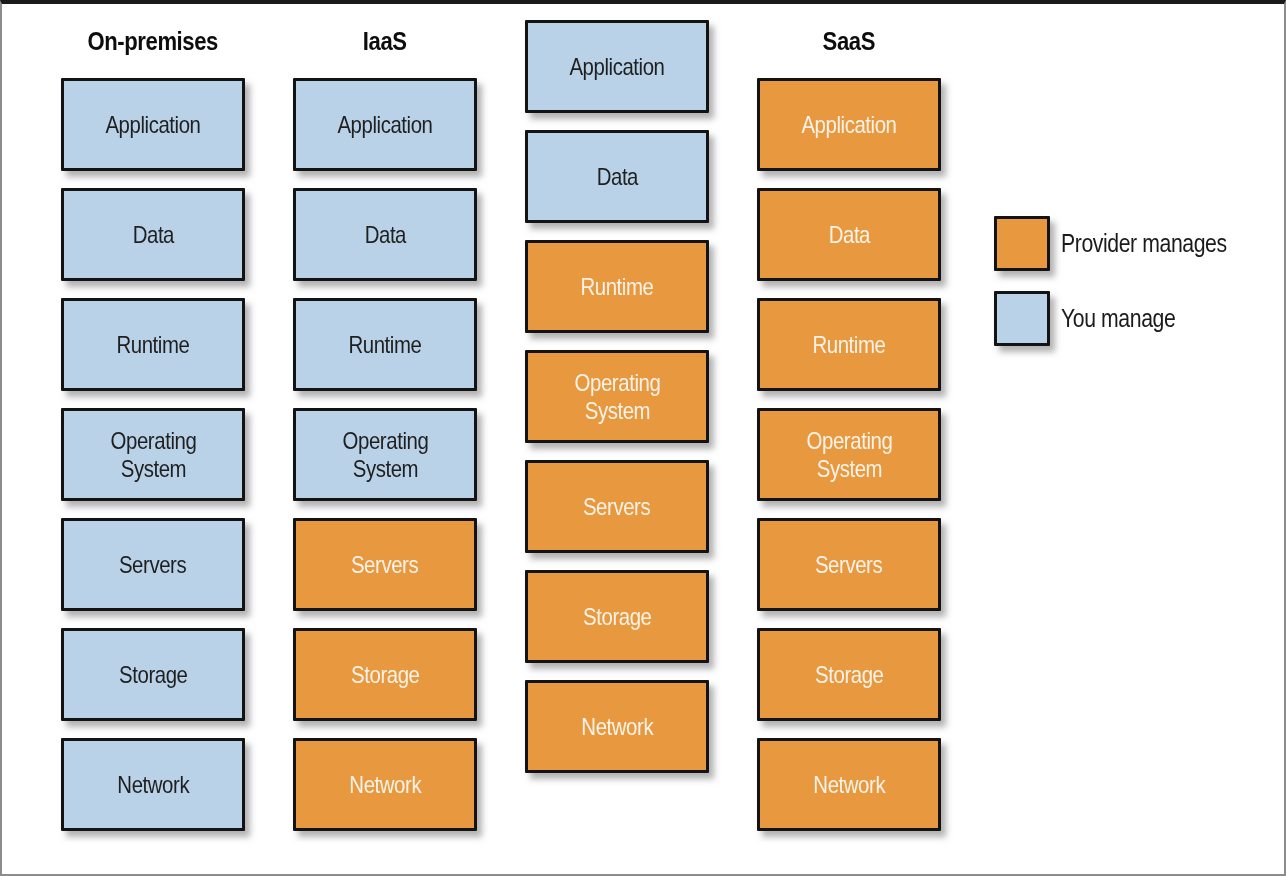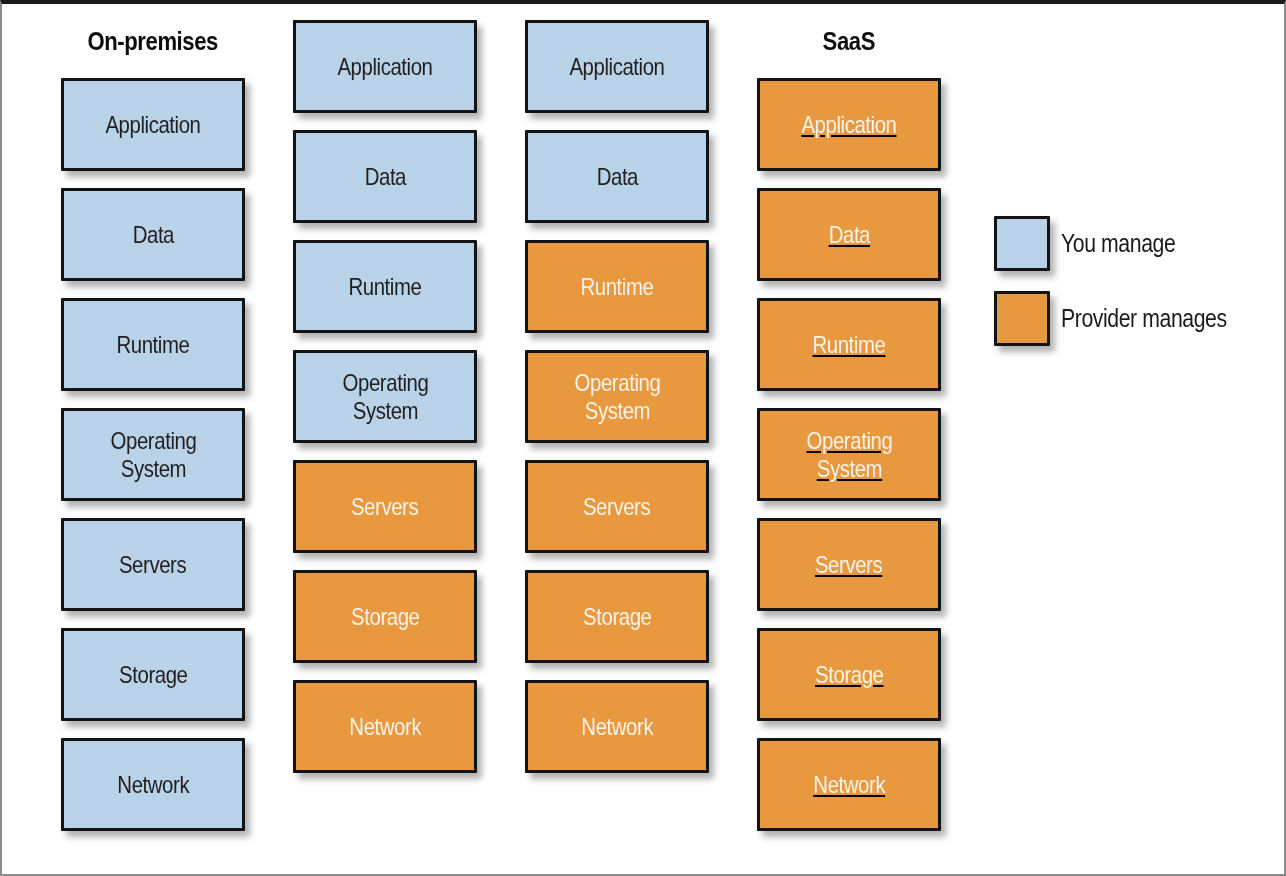--- a/index.html
+++ b/index.html
@@ -118,20 +118,21 @@
           <span class="box-label" style="color: rgb(31, 31, 31);">Servers</span>
         </div>
         <div class="box" style="background: rgb(185, 210, 232); border-color: rgb(19, 19, 19);">
           <span class="box-label" style="color: rgb(31, 31, 31);">Storage</span>
         </div>
         <div class="box" style="background: rgb(185, 210, 232); border-color: rgb(19, 19, 19);">
           <span class="box-label" style="color: rgb(31, 31, 31);">Network</span>
         </div>
       </div>
       <div class="column" style="left: 291px;">
+        <div class="col-header"><span class="squeeze">IaaS</span></div>
         <div class="box" style="background: rgb(185, 210, 232); border-color: rgb(19, 19, 19);">
           <span class="box-label" style="color: rgb(31, 31, 31);">Application</span>
         </div>
         <div class="box" style="background: rgb(185, 210, 232); border-color: rgb(19, 19, 19);">
           <span class="box-label" style="color: rgb(31, 31, 31);">Data</span>
         </div>
         <div class="box" style="background: rgb(185, 210, 232); border-color: rgb(19, 19, 19);">
           <span class="box-label" style="color: rgb(31, 31, 31);">Runtime</span>
         </div>
         <div class="box" style="background: rgb(185, 210, 232); border-color: rgb(19, 19, 19);">
@@ -165,21 +166,21 @@
         <div class="box" style="background: rgb(232, 153, 63); border-color: rgb(19, 19, 19);">
           <span class="box-label" style="color: rgb(248, 243, 233);">Servers</span>
         </div>
         <div class="box" style="background: rgb(232, 153, 63); border-color: rgb(19, 19, 19);">
           <span class="box-label" style="color: rgb(248, 243, 233);">Storage</span>
         </div>
         <div class="box" style="background: rgb(232, 153, 63); border-color: rgb(19, 19, 19);">
           <span class="box-label" style="color: rgb(248, 243, 233);">Network</span>
         </div>
       </div>
-      <div class="column" style="left: 755px; text-decoration: underline;">
+      <div class="column" style="left: 755px;">
         <div class="col-header"><span class="squeeze">SaaS</span></div>
         <div class="box" style="background: rgb(232, 153, 63); border-color: rgb(19, 19, 19);">
           <span class="box-label" style="color: rgb(248, 243, 233);">Application</span>
         </div>
         <div class="box" style="background: rgb(232, 153, 63); border-color: rgb(19, 19, 19);">
           <span class="box-label" style="color: rgb(248, 243, 233);">Data</span>
         </div>
         <div class="box" style="background: rgb(232, 153, 63); border-color: rgb(19, 19, 19);">
           <span class="box-label" style="color: rgb(248, 243, 233);">Runtime</span>
         </div>
@@ -193,21 +194,21 @@
         <div class="box" style="background: rgb(232, 153, 63); border-color: rgb(19, 19, 19);">
           <span class="box-label" style="color: rgb(248, 243, 233);">Storage</span>
         </div>
         <div class="box" style="background: rgb(232, 153, 63); border-color: rgb(19, 19, 19);">
           <span class="box-label" style="color: rgb(248, 243, 233);">Network</span>
         </div>
       </div>
     </div>
   <div class="legend" id="legend">
       <div class="legend-item">
+        <div class="legend-swatch" style="background: rgb(232, 153, 63); border-color: rgb(19, 19, 19);"></div>
+        <span class="legend-label">Provider manages</span>
+      </div>
+      <div class="legend-item">
         <div class="legend-swatch" style="background: rgb(185, 210, 232); border-color: rgb(19, 19, 19);"></div>
         <span class="legend-label">You manage</span>
       </div>
-      <div class="legend-item">
-        <div class="legend-swatch" style="background: rgb(232, 153, 63); border-color: rgb(19, 19, 19);"></div>
-        <span class="legend-label">Provider manages</span>
-      </div>
     </div>
 </div>
 
 </body></html>

